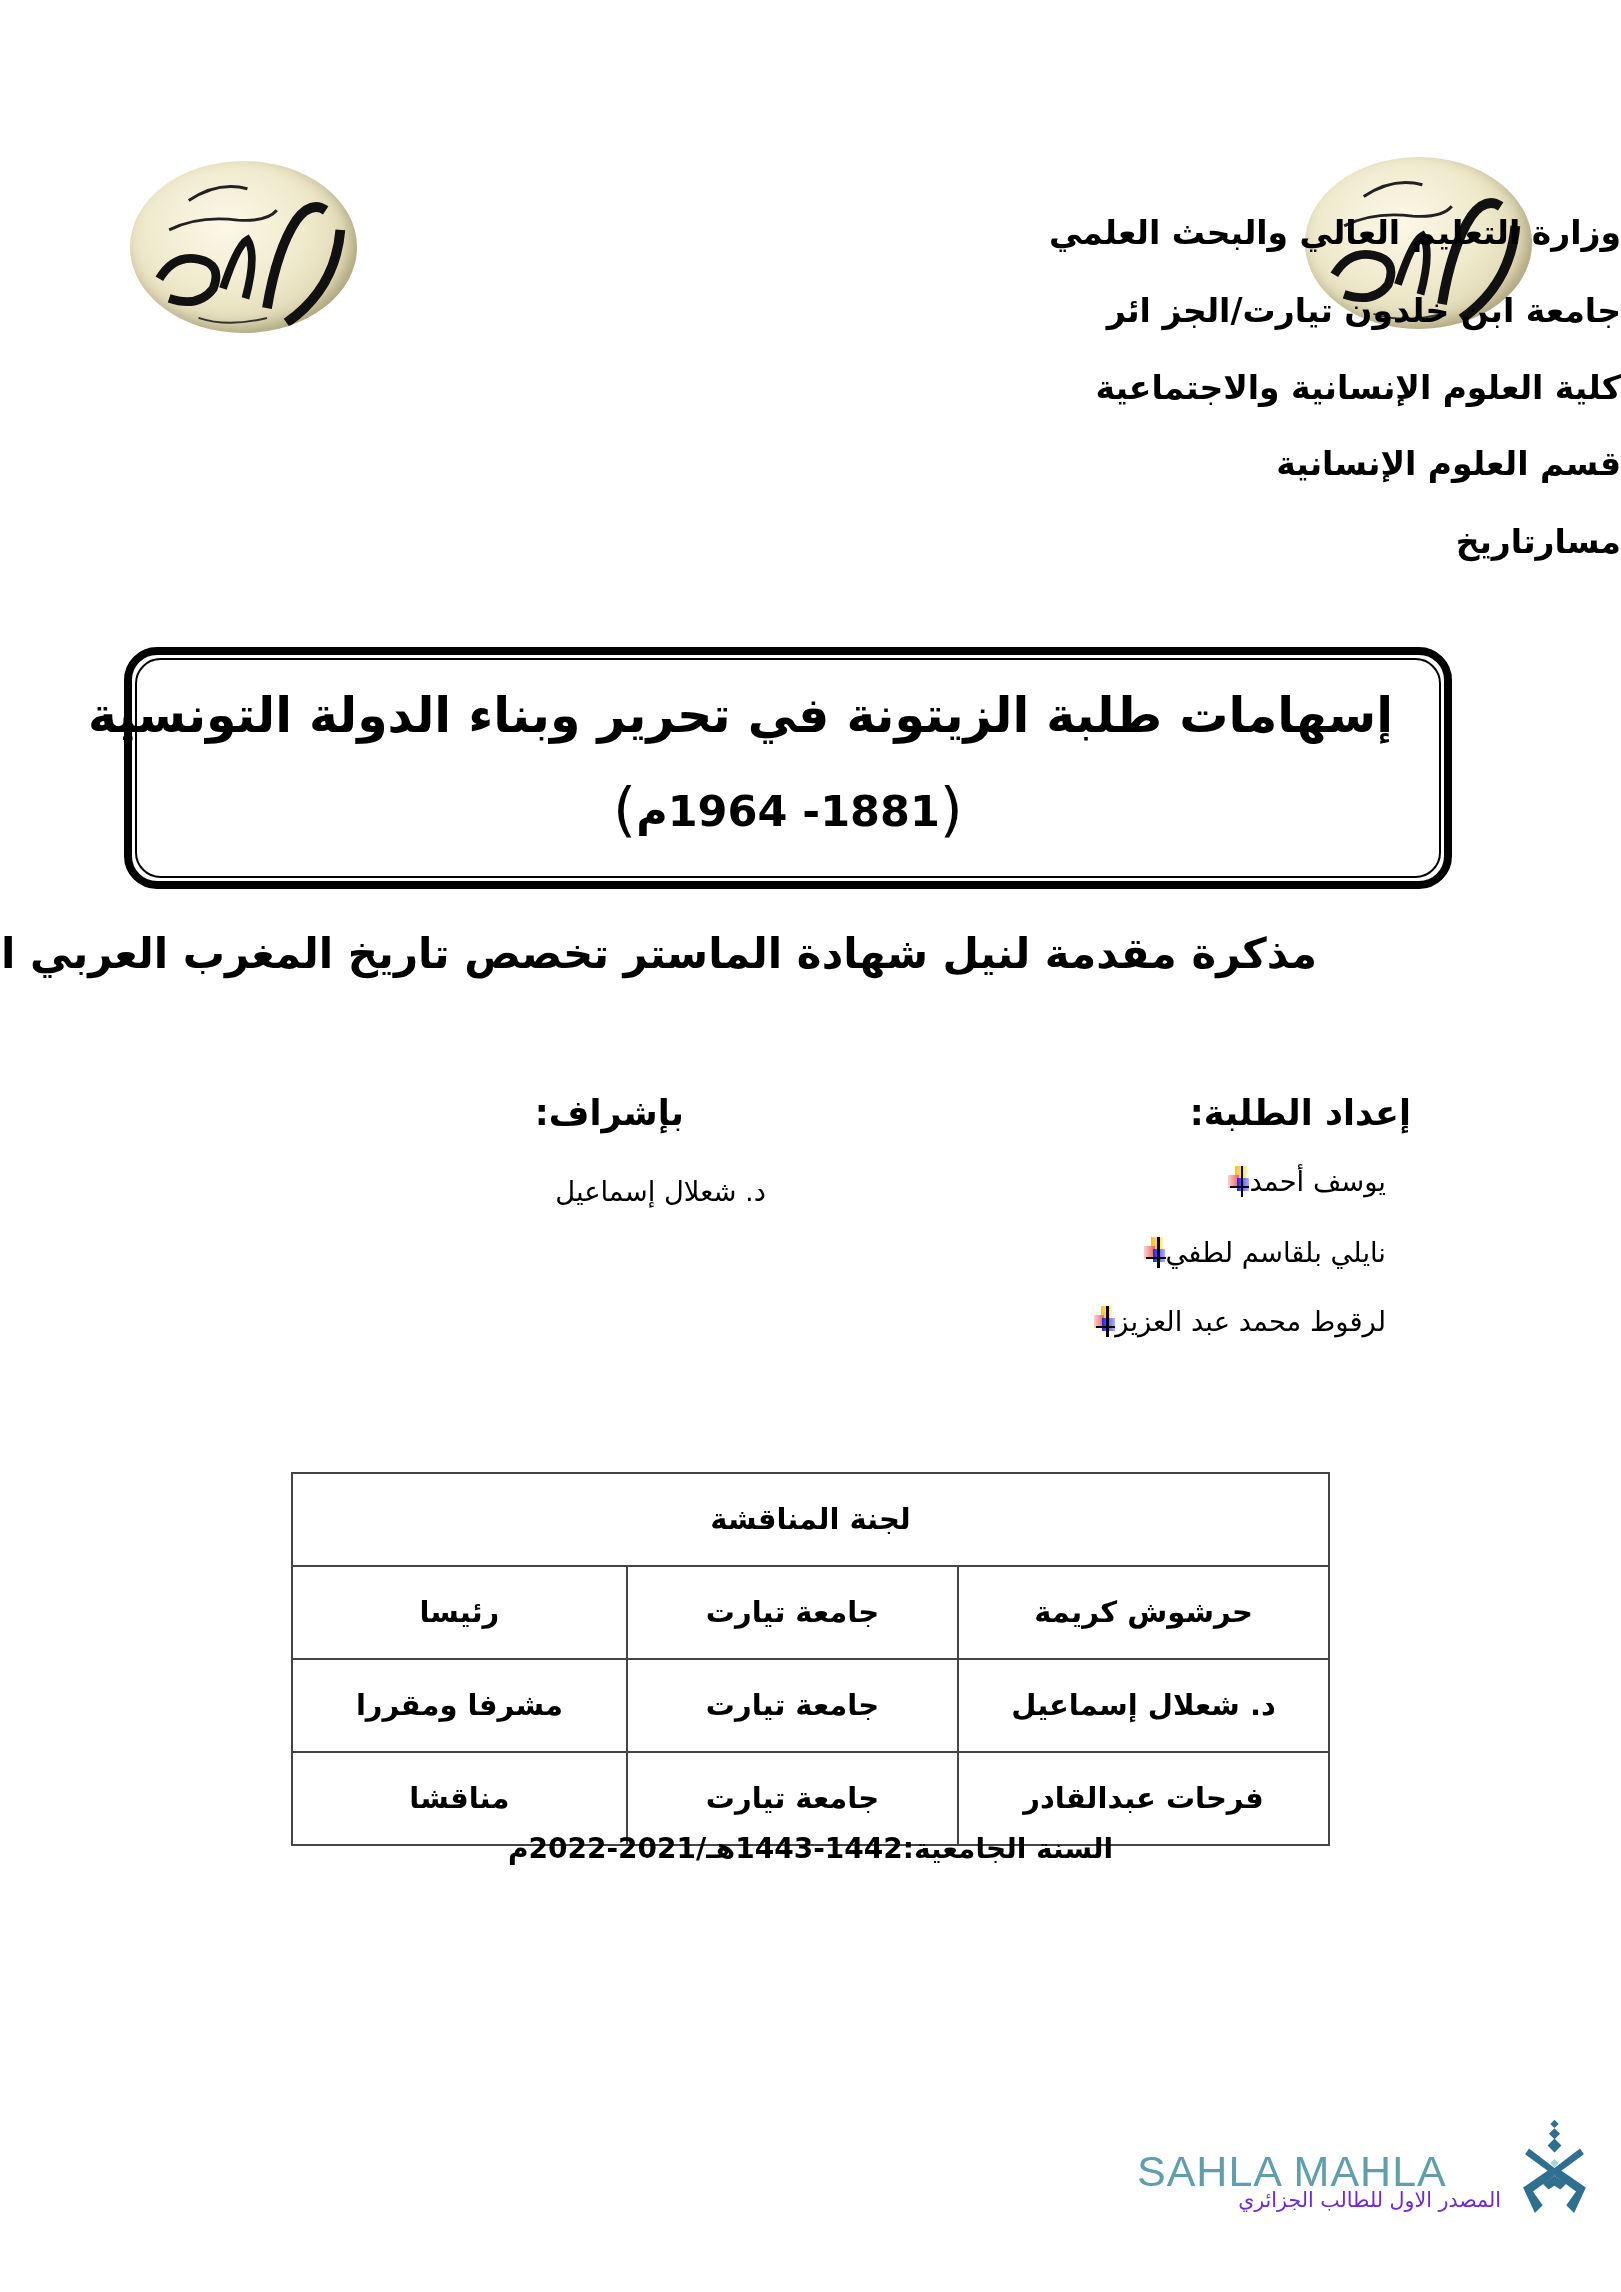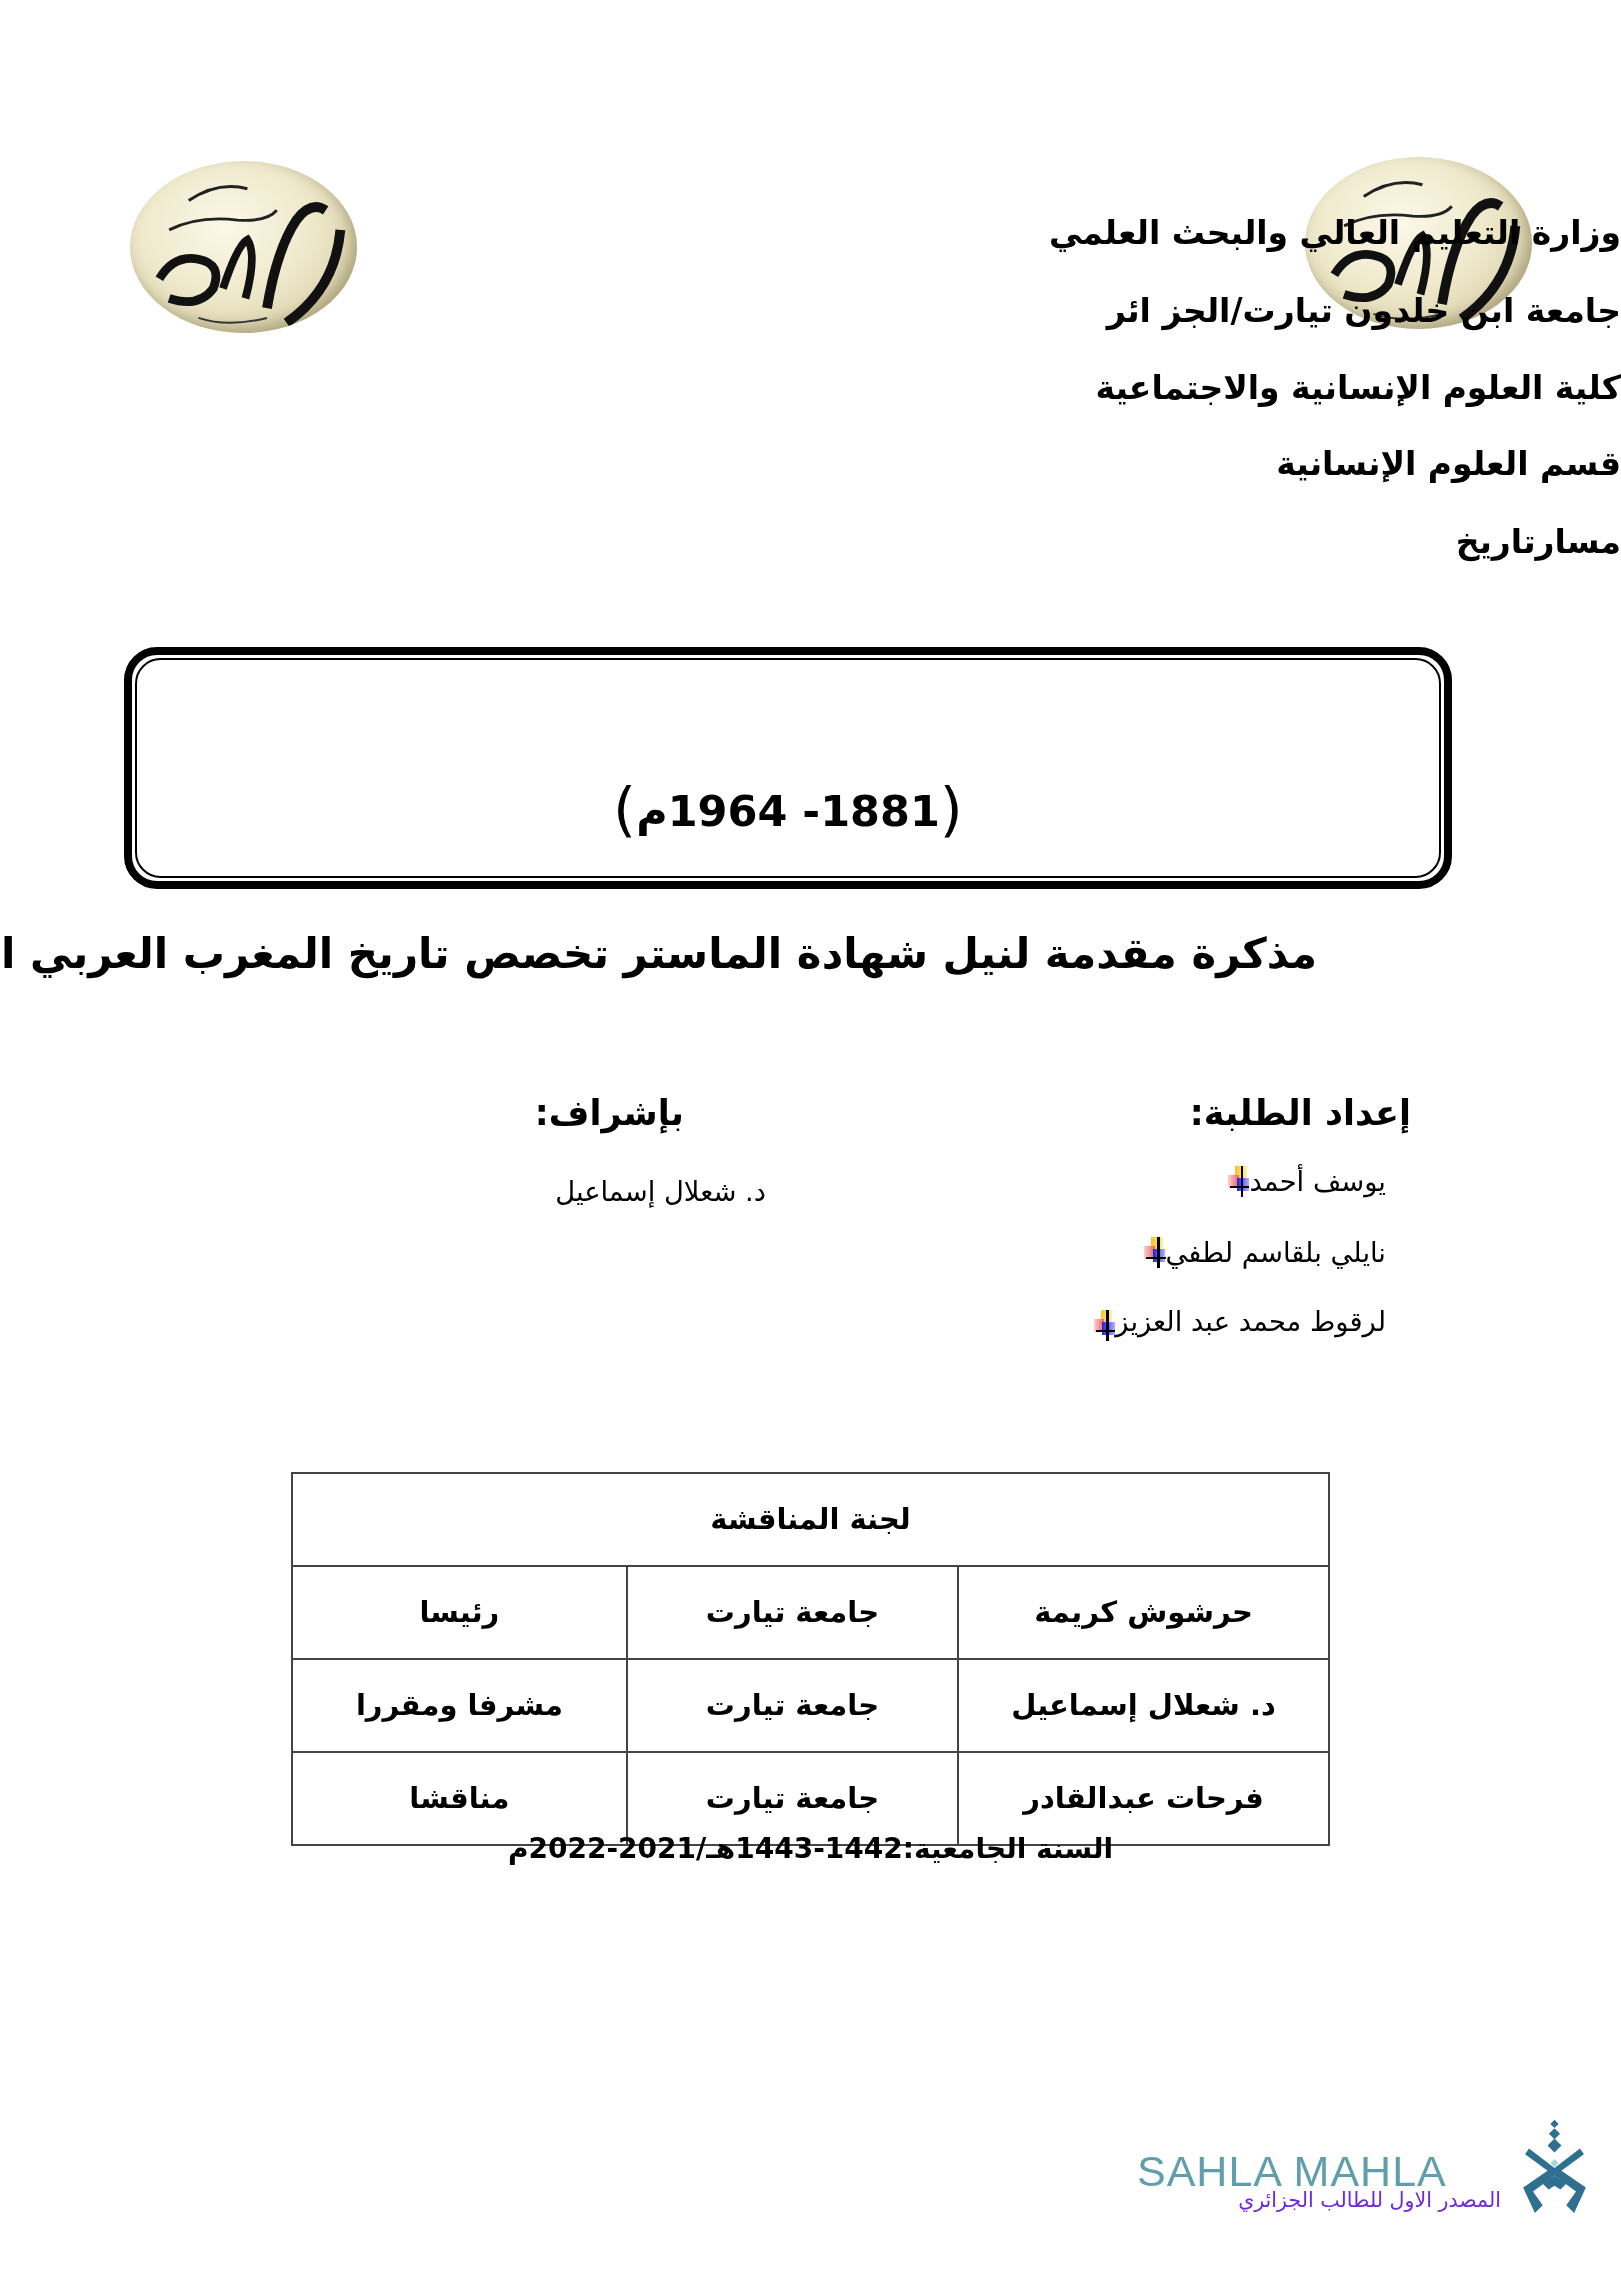--- a/index.html
+++ b/index.html
@@ -123,20 +123,21 @@
 </div>
 
 <div class="hdr-line rtl" style="top:210px;">وزارة التعليم العالي والبحث العلمي</div>
 <div class="hdr-line rtl" style="top:288px;">جامعة ابن خلدون تيارت/الجز ائر</div>
 <div class="hdr-line rtl" style="top:365px;">كلية العلوم الإنسانية والاجتماعية</div>
 <div class="hdr-line rtl" style="top:441px;">قسم العلوم الإنسانية</div>
 <div class="hdr-line rtl" style="top:519px;">مسارتاريخ</div>
 
 <div class="title-frame">
   <div class="title-inner"></div>
+  <div class="title-main rtl">إسهامات طلبة الزيتونة في تحرير وبناء الدولة التونسية</div>
   <div class="title-dates">
     <span class="paren">(</span><span class="rtl">1881- 1964م</span><span class="paren">)</span>
   </div>
 </div>
 
 <div class="subtitle rtl">مذكرة مقدمة لنيل شهادة الماستر تخصص تاريخ المغرب العربي المعاصر</div>
 
 <div class="section-head rtl" style="right:210px; top:1090px;">إعداد الطلبة:</div>
 <div class="section-head rtl" style="right:937px; top:1090px;">بإشراف:</div>
 
@@ -153,21 +154,21 @@
 <div class="name-line rtl" style="right:235px; top:1233px;">
   <span class="bullet">
       <span class="y"></span>
       <span class="r"></span>
       <span class="b"></span>
       <span class="v"></span>
       <span class="h"></span>
     </span>
   <span>نايلي بلقاسم لطفي</span>
 </div>
-<div class="name-line rtl" style="right:235px; top:1302px;align-items:flex-end;">
+<div class="name-line rtl" style="right:235px; top:1302px;">
   <span class="bullet">
       <span class="y"></span>
       <span class="r"></span>
       <span class="b"></span>
       <span class="v"></span>
       <span class="h"></span>
     </span>
   <span>لرقوط محمد عبد العزيز</span>
 </div>
 

